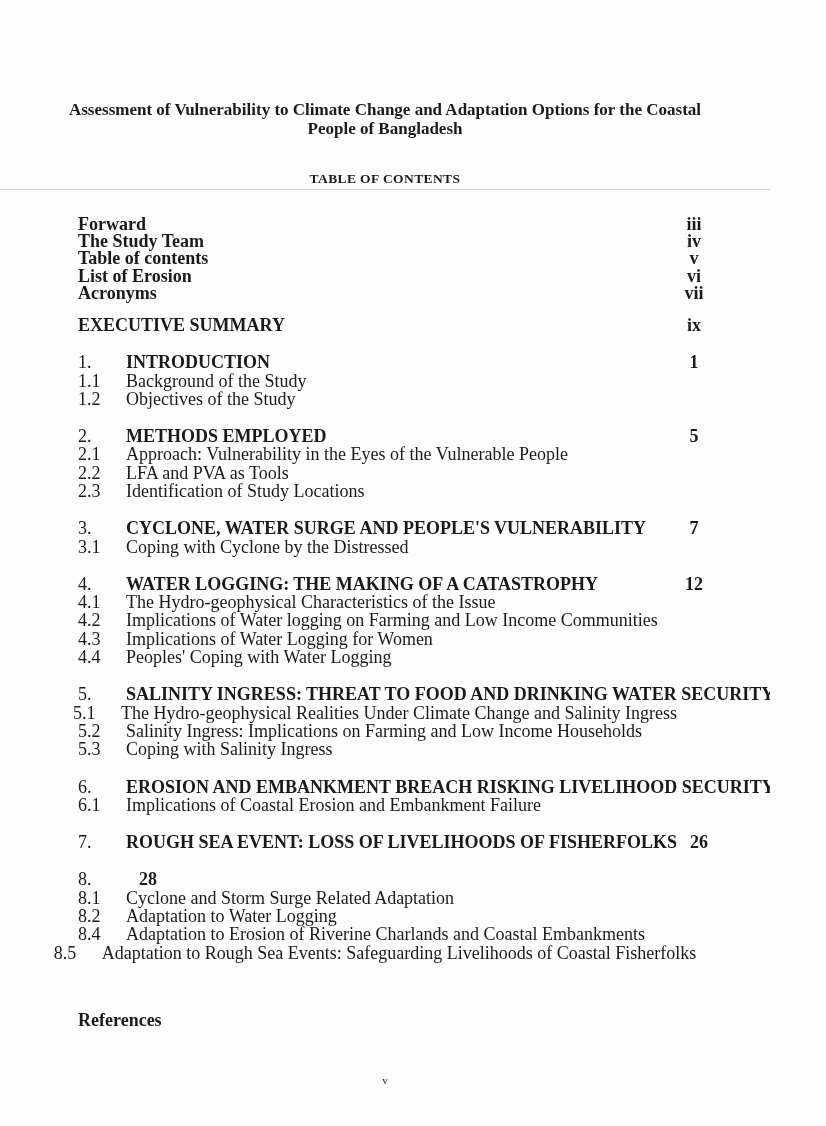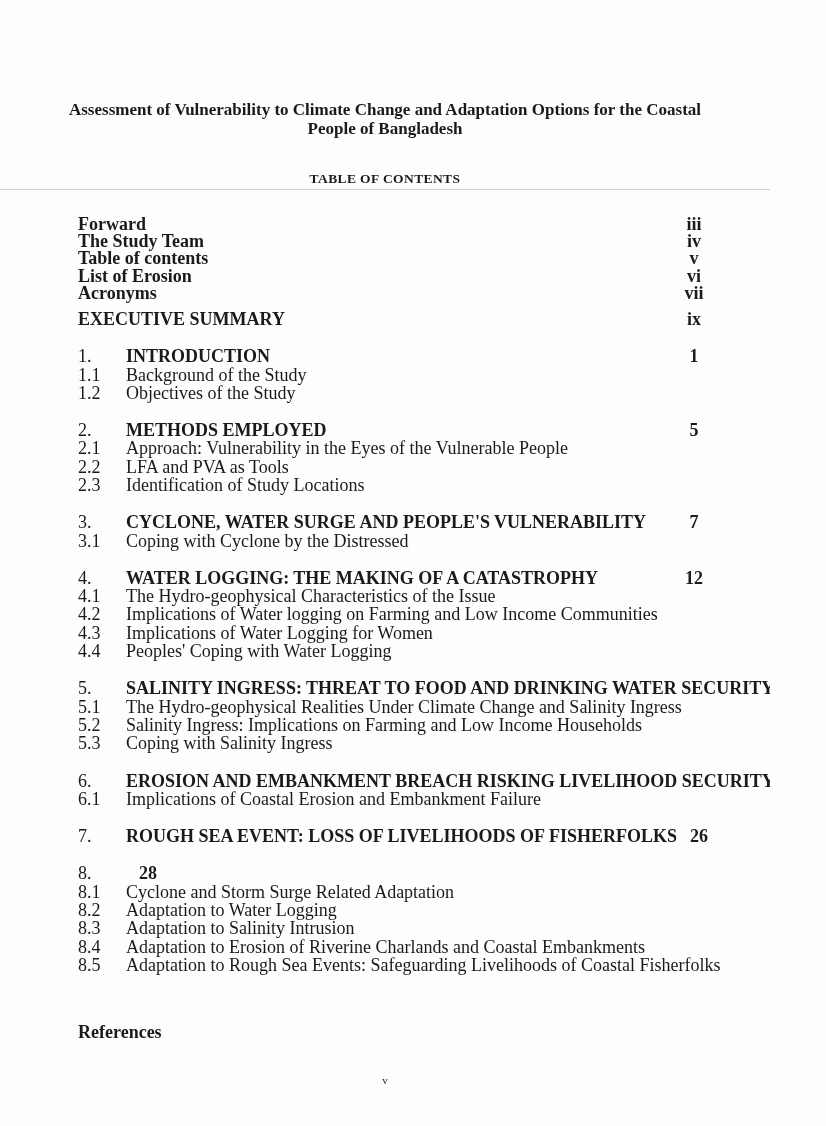--- a/index.html
+++ b/index.html
@@ -13,28 +13,28 @@
     font-size:17px;line-height:19px;font-weight:bold;
   }
   .toc-heading{
     margin:33px 0 0;text-align:center;font-size:13.5px;line-height:15px;
     font-weight:bold;letter-spacing:.4px;
   }
   .rule{height:0;border-top:1.6px solid #cfcfcf;margin:3px 0 0;}
   .toc{position:relative;margin:26px 0 0 78px;width:638px;font-size:18px;}
   .row{display:flex;line-height:18.3px;}
   .fm-row{line-height:17.2px;font-weight:bold;}
-  .exec-row{margin-top:9px;font-weight:bold;line-height:17.2px;justify-content:space-between;}
+  .exec-row{margin-top:15px;font-weight:bold;line-height:17.2px;justify-content:space-between;}
   .num{flex:0 0 48px;font-weight:normal;}
   .ttl{flex:1 1 auto;white-space:nowrap;}
   .head-ttl{font-weight:bold;}
   .fm-label{flex:1 1 auto;}
   .pg{flex:0 0 44px;text-align:center;white-space:nowrap;font-weight:bold;}
   .sub .pg{font-weight:normal;}
-  .sub{font-weight:normal;}
+  .sub{font-weight:normal;justify-content:center;}
   .group{margin-top:19px;}
   .references{margin-top:49px;font-weight:bold;line-height:18px;}
   .footer-pn{position:absolute;left:0;right:0;top:1074px;text-align:center;font-size:11px;color:#2a2a2a;}
 </style>
 </head>
 <body>
 
 <div class="page">
 
   <h1 class="doc-title">
@@ -205,25 +205,20 @@
             <span class="num">8.1</span>
             <span class="ttl">Cyclone and Storm Surge Related Adaptation</span>
             <span class="pg"></span>
           </div>
           <div class="row sub">
             <span class="num">8.2</span>
             <span class="ttl">Adaptation to Water Logging</span>
             <span class="pg"></span>
           </div>
           <div class="row sub">
-            <span class="num">8.3</span>
-            <span class="ttl">Adaptation to Salinity Intrusion</span>
-            <span class="pg"></span>
-          </div>
-          <div class="row sub">
             <span class="num">8.4</span>
             <span class="ttl">Adaptation to Erosion of Riverine Charlands and Coastal Embankments</span>
             <span class="pg"></span>
           </div>
           <div class="row sub">
             <span class="num">8.5</span>
             <span class="ttl">Adaptation to Rough Sea Events: Safeguarding Livelihoods of Coastal Fisherfolks</span>
             <span class="pg"></span>
           </div>
         </div>

